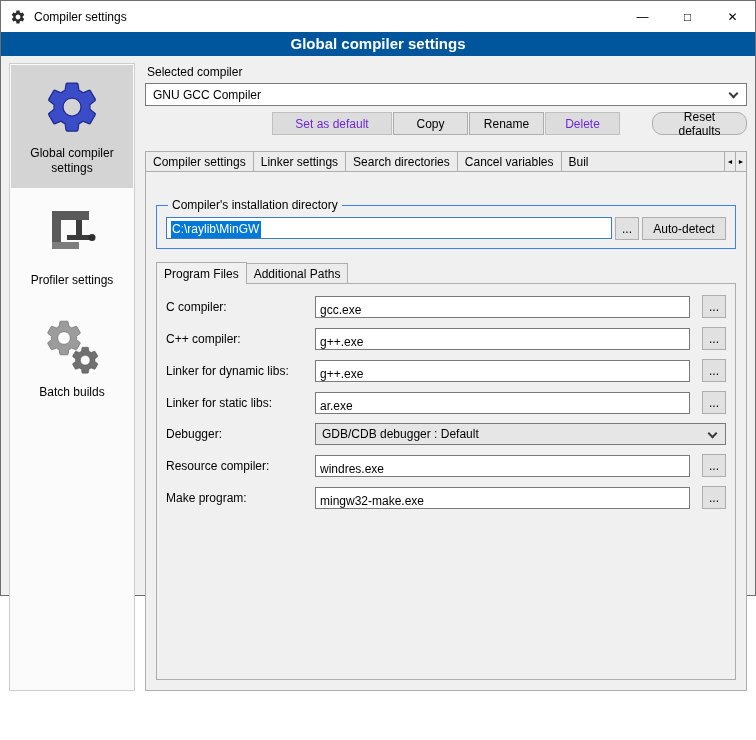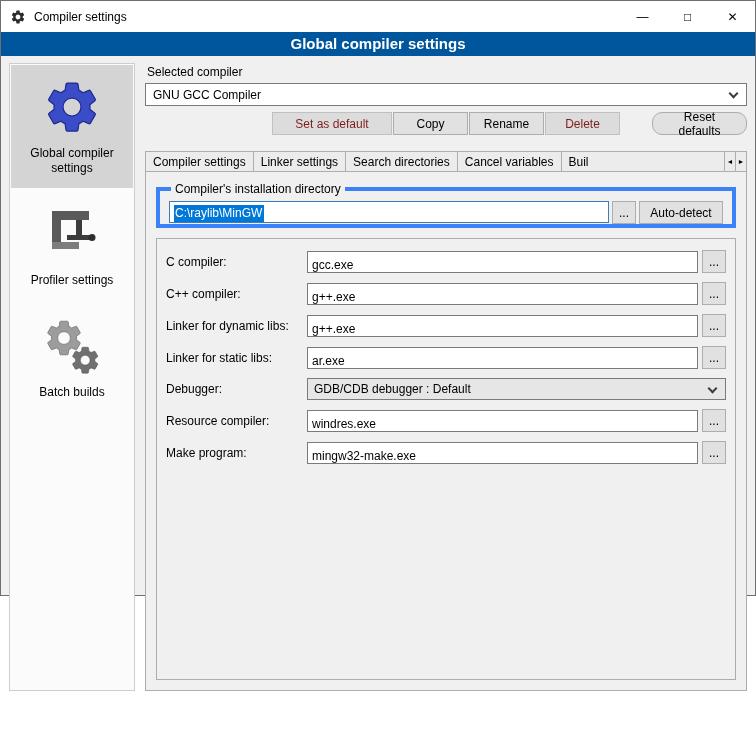--- a/index.html
+++ b/index.html
@@ -31,49 +31,49 @@
 
   
   .main { flex: 1; min-width: 0; display: flex; flex-direction: column; }
   .field-label { margin: 2px 0 4px 2px; }
 
   .combo { height: 23px; background: #fff; border: 1px solid #7a7a7a; display: flex; align-items: center; padding: 0 24px 0 7px; position: relative; }
   .chev { width: 7px; height: 7px; border-right: 2px solid #3c3c3c; border-bottom: 2px solid #3c3c3c; transform: rotate(45deg); position: absolute; right: 9px; top: 6px; }
 
   .btn-row { display: flex; justify-content: flex-end; gap: 1px; margin-top: 6px; }
   .btn { height: 23px; background: #e1e1e1; border: 1px solid #adadad; font-family: "Liberation Sans", sans-serif; font-size: 12px; display: flex; align-items: center; justify-content: center; padding: 0 10px; color: #000; }
-  .btn.disabled { color: #7f1d1d; background: #dcdcdc; border-color: #c0c0c0; }
+  .btn.disabled { color: #6d28d9; background: #dcdcdc; border-color: #c0c0c0; }
   .w-setdefault { width: 120px; }
   .w-75 { width: 75px; }
   .w-reset { width: 95px; margin-left: 31px; border-radius: 10px; }
 
   
   .tabstrip { margin-top: 14px; display: flex; align-items: flex-end; height: 22px; position: relative; z-index: 2; }
   .tab { height: 20px; display: flex; align-items: center; padding: 0 7px; background: #ececec; border: 1px solid #adadad; border-bottom: none; margin-right: -1px; white-space: nowrap; }
   .tab.active { height: 22px; background: #f0f0f0; position: relative; z-index: 3; margin-bottom: -1px; }
   .tab.clipped { flex: 1; min-width: 0; overflow: hidden; padding-right: 0; }
   .tab-scroll { display: flex; align-self: flex-end; flex: none; }
   .sbtn { width: 12px; height: 20px; font-size: 7px; display: flex; align-items: center; justify-content: center; background: #ececec; border: 1px solid #adadad; border-bottom: none; margin-left: -1px; }
 
   .tabpanel { border: 1px solid #adadad; background: #f0f0f0; height: 520px; padding: 9px 10px 10px; display: flex; flex-direction: column; position: relative; z-index: 1; }
 
-  fieldset.group { border: 4px solid #3b82f6; padding: 3px 9px 0; margin: 1px 0 10px; }
+  fieldset.group { border: 1px solid #3b82f6; padding: 3px 9px 8px; margin: 17px 0 10px; }
   legend { padding: 0 4px; margin-left: 2px; }
   .dir-row { display: flex; gap: 3px; margin-top: 2px; }
   .text-box { height: 22px; background: #fff; border: 1px solid #7a7a7a; display: flex; align-items: flex-end; padding: 0 4px; flex: 1; min-width: 0; overflow: hidden; white-space: nowrap; }
   .text-box.focused { border-color: #3d7bbf; }
   .sel { background: #0078d7; color: #fff; padding: 1px 2px 2px 1px; }
   .browse-btn { width: 24px; padding: 0; flex: none; }
   .autodetect-btn { width: 84px; flex: none; }
   .note { font-size: 11.5px; color: #a00000; margin: 5px 2px 0; white-space: nowrap; overflow: hidden; }
 
   .subtabs { display: flex; align-items: flex-end; height: 22px; position: relative; z-index: 2; margin-top: 2px; }
   .subpanel { border: 1px solid #adadad; background: #f0f0f0; flex: 1; padding: 11px 9px; position: relative; z-index: 1; min-height: 0; }
 
-  .form-row { display: flex; align-items: center; gap: 4px; margin-bottom: 9px; }
+  .form-row { display: flex; align-items: center; gap: 12px; margin-bottom: 9px; }
   .form-label { width: 137px; flex: none; }
   .select-box { flex: 1; min-width: 0; height: 22px; background: #e6e6e6; border: 1px solid #7a7a7a; display: flex; align-items: center; padding: 0 24px 0 6px; position: relative; }
 
   
   .footer { flex: none; height: 46px; display: flex; justify-content: flex-end; align-items: flex-start; gap: 11px; padding: 12px 11px 0 0; }
   .footer .btn { width: 75px; }
 </style>
 </head>
 <body>
 
@@ -169,20 +169,24 @@
           <legend>Compiler's installation directory</legend>
           <div class="dir-row">
             <div class="text-box focused">
               <span class="sel">C:\raylib\MinGW</span>
             </div>
             <button class="btn browse-btn">...</button>
             <button class="btn autodetect-btn">Auto-detect</button>
           </div>
         </fieldset>
 
+        <div class="subtabs">
+          <div class="tab active">Program Files</div>
+          <div class="tab">Additional Paths</div>
+        </div>
 
         <div class="subpanel">
 
           <div class="form-row">
             <span class="form-label">C compiler:</span>
             <div class="text-box">gcc.exe</div>
             <button class="btn browse-btn">...</button>
           </div>
 
           <div class="form-row">

